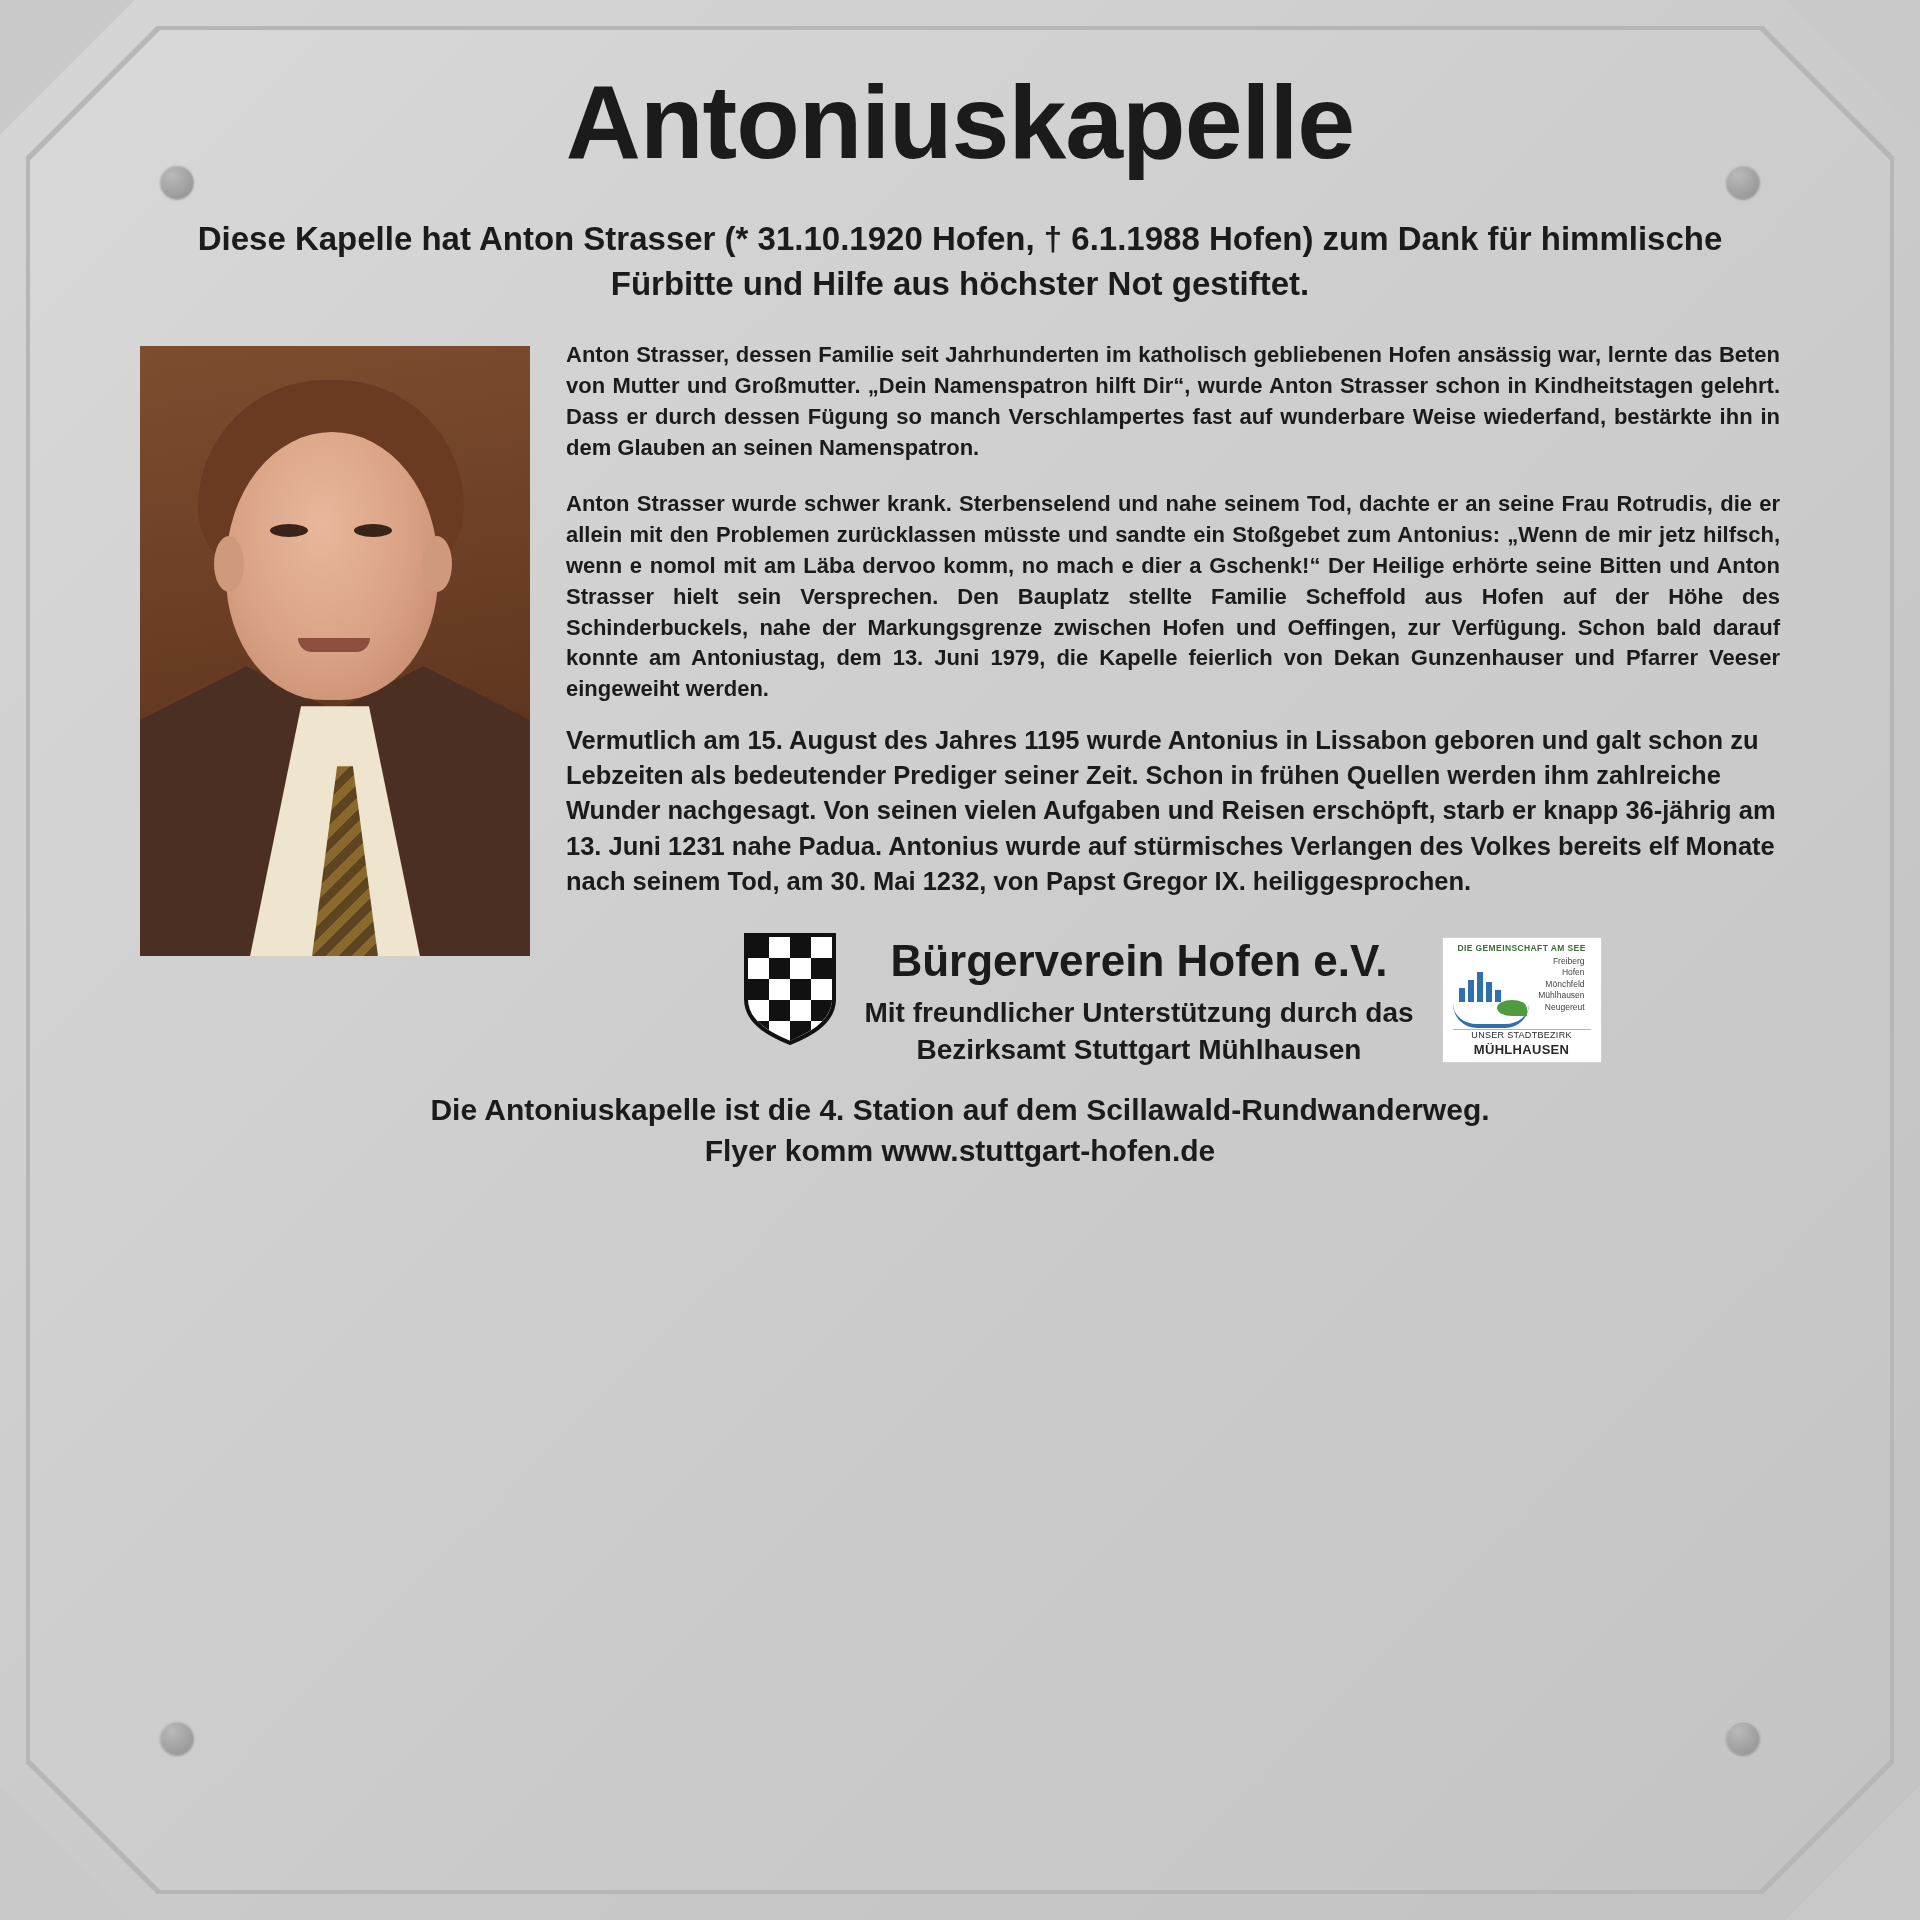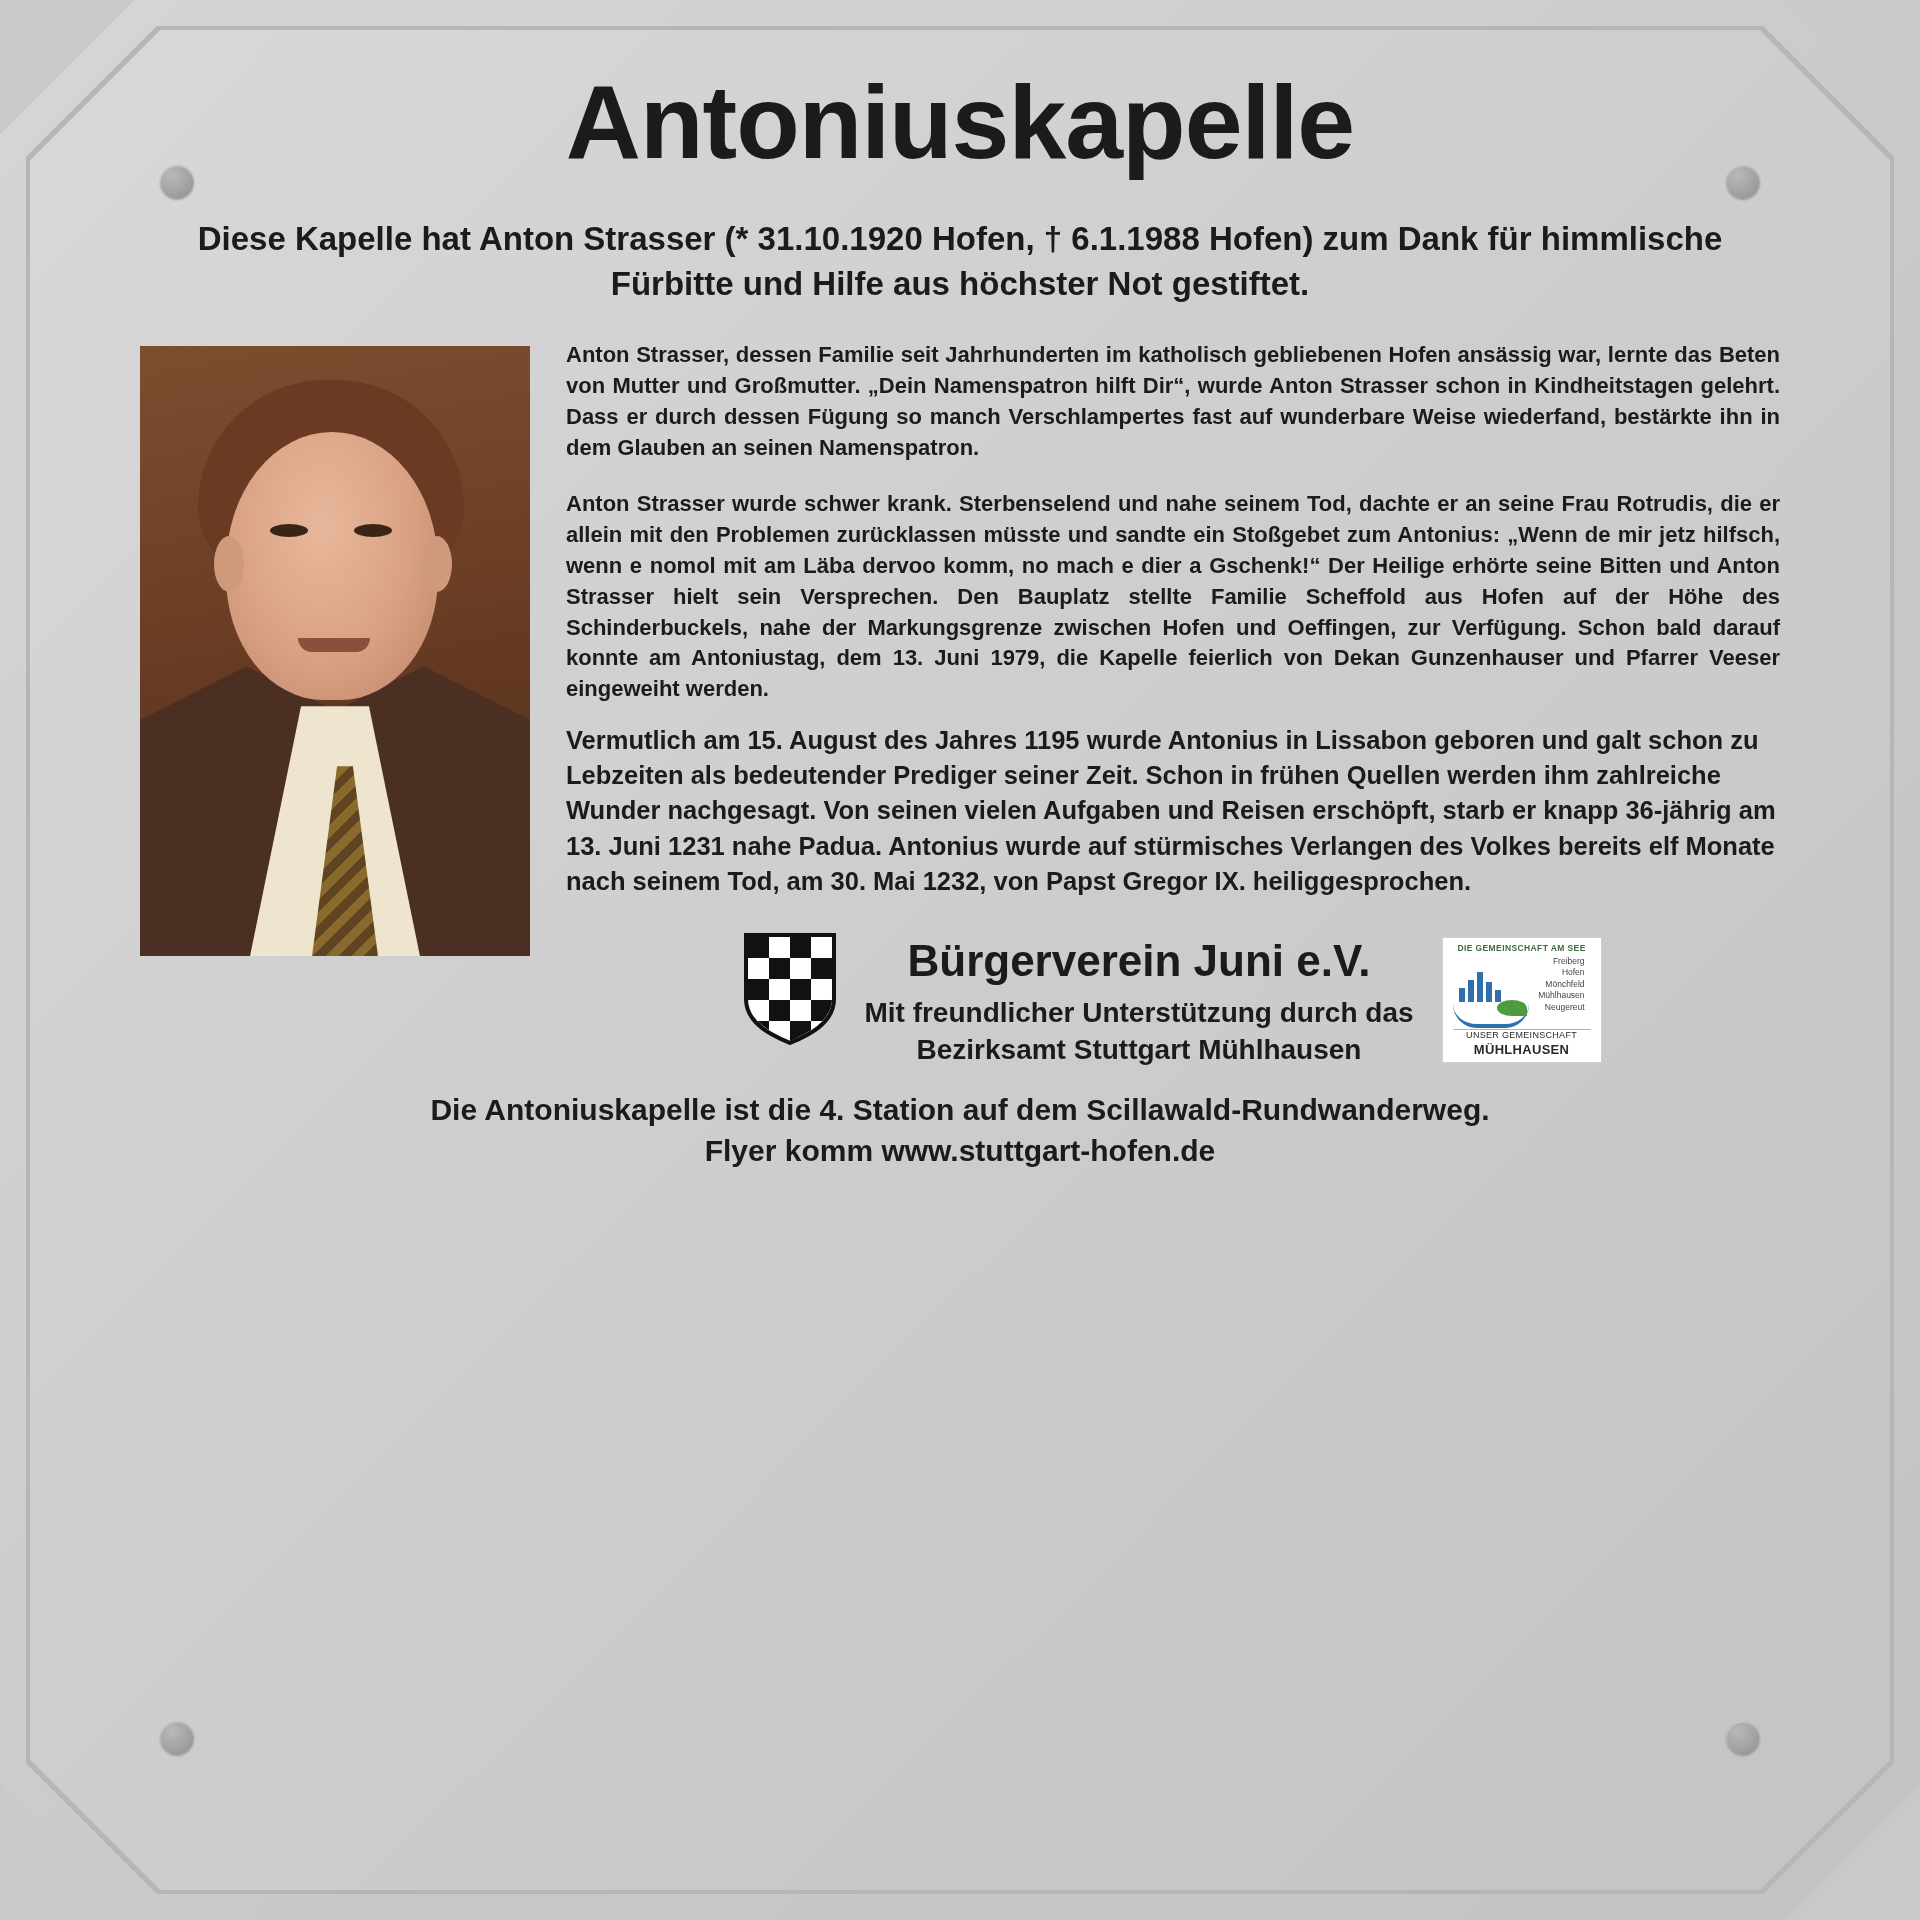--- a/index.html
+++ b/index.html
@@ -331,21 +331,21 @@
           <rect x="4" y="46" width="21" height="21"></rect>
             <rect x="46" y="46" width="21" height="21"></rect>
           <rect x="25" y="67" width="21" height="21"></rect>
             <rect x="67" y="67" width="21" height="21"></rect>
           <rect x="4" y="88" width="21" height="21"></rect>
             <rect x="46" y="88" width="21" height="21"></rect>
         </g>
       </svg>
 
       <div id="assoc">
-        <div class="name">Bürgerverein Juni e.V.</div>
+        <div class="name">Bürgerverein Hofen e.V.</div>
         <div class="support">
           <div>Mit freundlicher Unterstützung durch das</div>
           <div>Bezirksamt Stuttgart Mühlhausen</div>
         </div>
       </div>
 
       <div id="district-logo">
         <div class="dl-top">DIE GEMEINSCHAFT AM SEE</div>
         <div class="dl-places" style="white-space:pre-line;">Freiberg
 Hofen
@@ -356,21 +356,21 @@
           <i style="height:14px"></i>
             <i style="height:22px"></i>
             <i style="height:30px"></i>
             <i style="height:20px"></i>
             <i style="height:12px"></i>
         </div>
         <div class="dl-swoosh"></div>
         <div class="dl-green"></div>
         <div class="dl-rule"></div>
         <div class="dl-bottom">
-          <div class="b1">UNSER GEMEINSCHAFT</div>
+          <div class="b1">UNSER STADTBEZIRK</div>
           <div class="b2">MÜHLHAUSEN</div>
         </div>
       </div>
     </div>
 
     <div id="station">
       <div>Die Antoniuskapelle ist die 4. Station auf dem Scillawald-Rundwanderweg.</div>
       <div>Flyer komm  www.stuttgart-hofen.de</div>
     </div>
 

